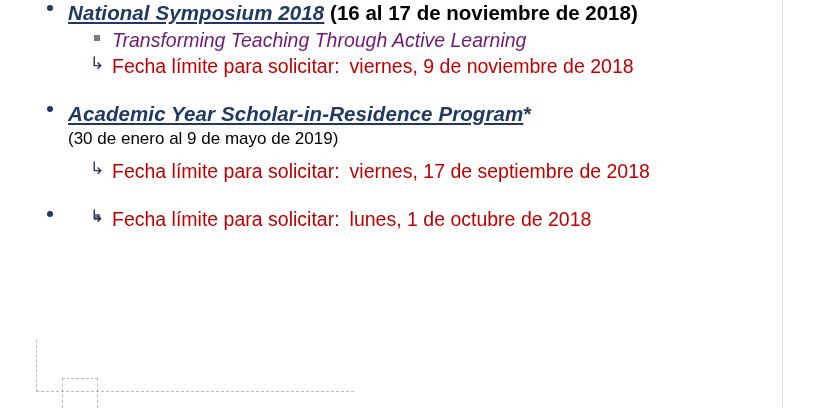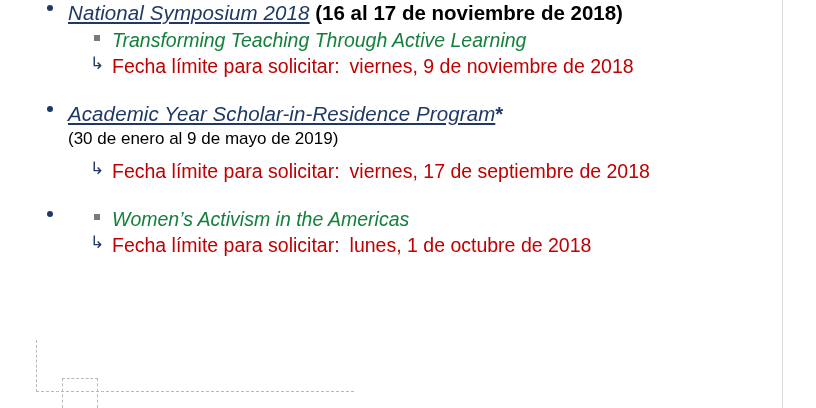--- a/index.html
+++ b/index.html
@@ -80,21 +80,21 @@
   }
 
   .headline {
     font-size: 20.5px;
     line-height: 1.30;
     color: #000000;
     white-space: nowrap;
   }
   .headline .title {
     color: #1f3864;
-    font-weight: normal;
+    font-weight: bold;
     font-style: italic;
     text-decoration: underline;
     letter-spacing: 0.1px;
   }
   .headline .star {
     color: #1f3864;
     font-weight: bold;
   }
   .headline .paren {
     color: #000000;
@@ -112,21 +112,21 @@
     list-style: none;
     margin: 0;
     padding: 0;
   }
   li.bullet2 {
     position: relative;
     padding-left: 44px;
     font-size: 19.5px;
     line-height: 1.34;
     font-style: italic;
-    color: #15803d;
+    color: #701a75;
     white-space: nowrap;
   }
   li.bullet2 > .sq {
     position: absolute;
     left: 26px;
     top: 0.44em;
     width: 6px;
     height: 6px;
     background: #7a7a7a;
   }
@@ -198,21 +198,20 @@
       <div class="gap-block"></div>
 
       <li class="bullet1">
         <span class="dot"></span>
         <ul class="lvl2">
           <li class="bullet2">
             <span class="sq"></span>
           </li>
           <li class="bullet2">
             <span class="sq"></span>
-            <span>Women’s  Activism in the Americas</span>
           </li>
         </ul>
         <div class="deadline">
           <span class="hook">↳</span>
           <span>Fecha límite para solicitar:</span><span class="gap"></span><span>lunes, 1 de octubre de 2018</span>
         </div>
       </li>
 
     </ul>
   </div>

